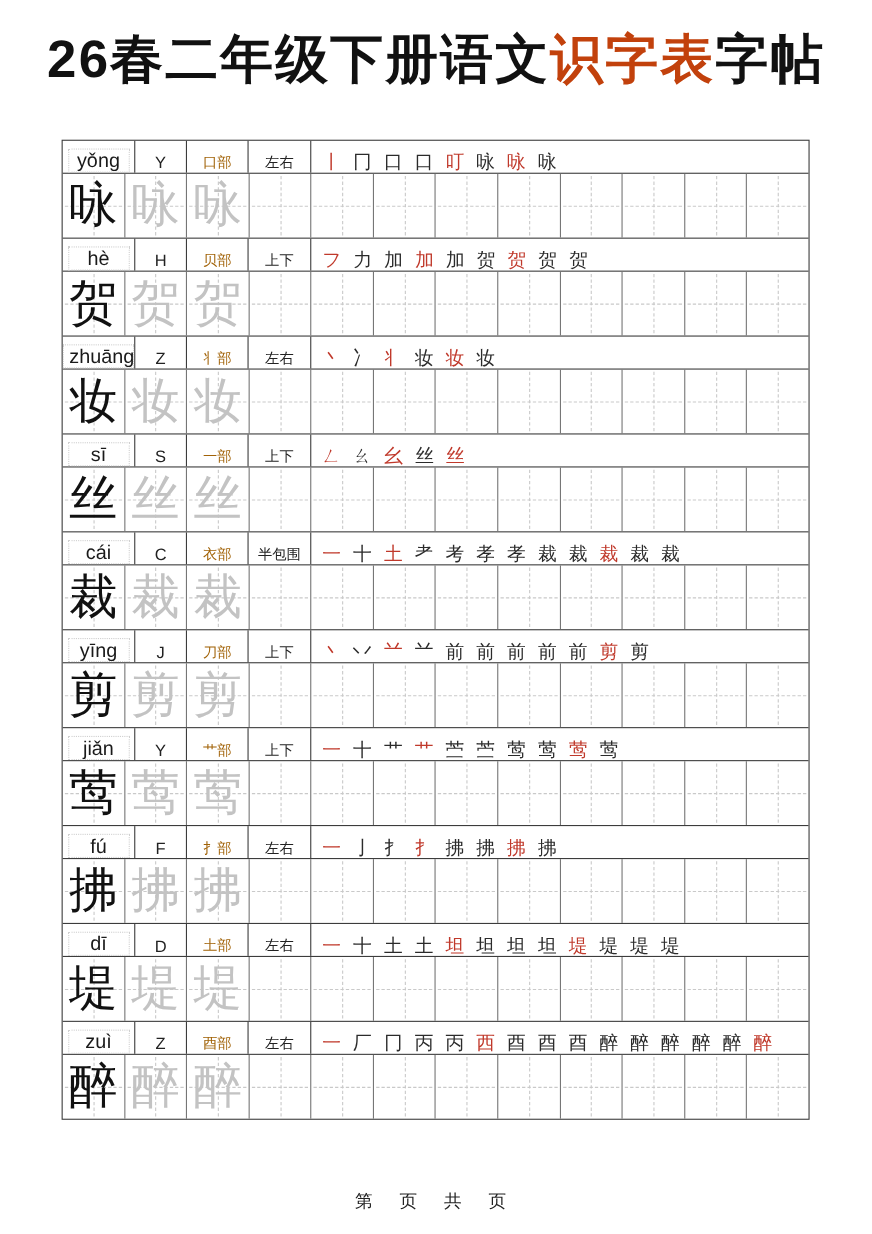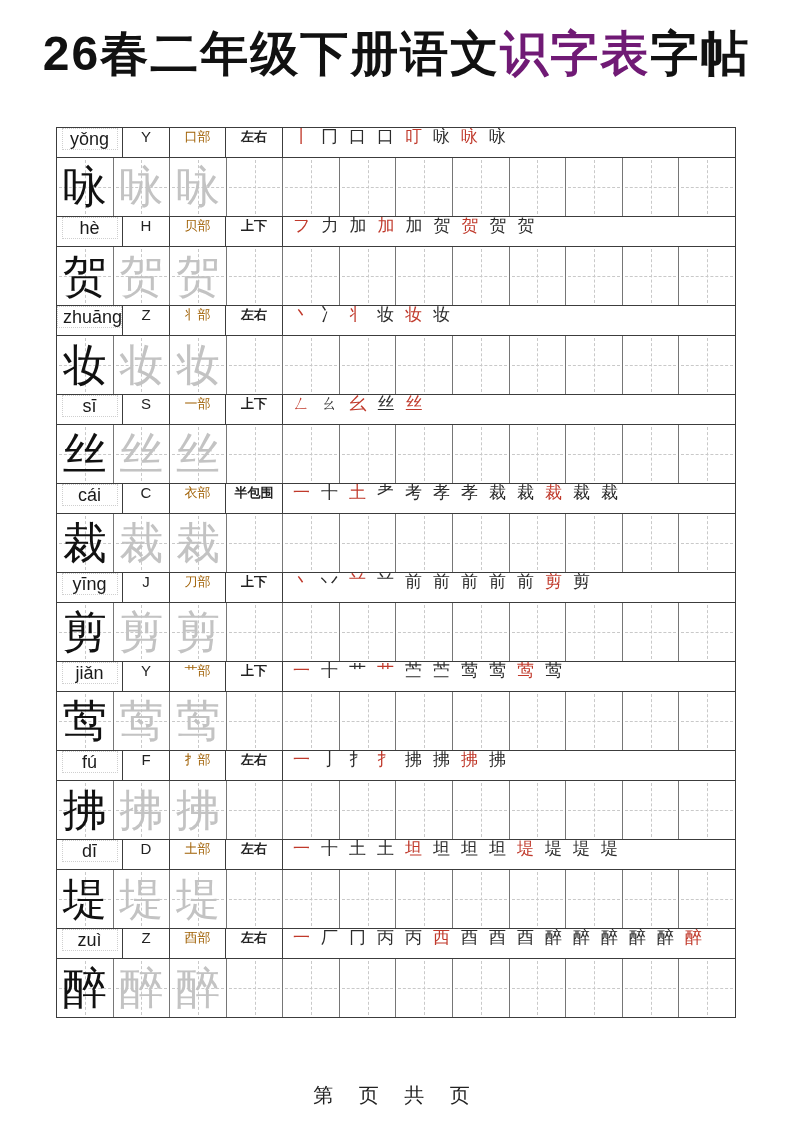--- a/index.html
+++ b/index.html
@@ -6,35 +6,35 @@
   body{
     width:793px;height:1122px;background:#ffffff;position:relative;overflow:hidden;
     font-family:"Liberation Sans",sans-serif;color:#1a1a1a;
   }
   
   .title{
     position:absolute;top:22px;left:0;right:0;text-align:center;
     font-size:48px;font-weight:800;letter-spacing:2px;white-space:nowrap;
     font-family:"Liberation Sans",sans-serif;color:#111;
   }
-  .title .red{color:#701a75;font-family:Liberation Mono, monospace;}
+  .title .red{color:#c2410c;font-family:Liberation Mono, monospace;}
   
   .sheet{
     position:absolute;top:127px;left:56px;width:680px;
     border:1px solid #3c3c3c;box-sizing:border-box;background:#fff;
   }
   .block{border-bottom:1px solid #3c3c3c;}
   .block:last-child{border-bottom:none;}
   
   .hrow{display:flex;height:29px;border-bottom:1px solid #3c3c3c;align-items:stretch;}
-  .hc{display:flex;align-items:flex-start;justify-content:center;border-right:1px solid #3c3c3c;box-sizing:border-box;overflow:hidden;}
+  .hc{display:flex;align-items:flex-end;justify-content:center;border-right:1px solid #3c3c3c;box-sizing:border-box;overflow:hidden;}
   .c-pinyin{width:66px;}
   .c-init{width:47px;font-size:15px;color:#222;}
   .c-rad{width:56px;font-size:13px;color:#a16207;}
-  .c-str{width:57px;font-size:13px;color:#222;font-weight:bold;}
+  .c-str{width:57px;font-size:13px;color:#222;}
   .c-strokes{flex:1;border-right:none;justify-content:flex-start;padding-left:10px;gap:11px;}
   .pybox{
     font-size:18px;color:#1a1a1a;padding:0 5px;line-height:20px;
     border:1px dotted #cfcfcf;min-width:44px;text-align:center;
   }
   .step{
     font-family:"DejaVu Serif",serif;font-size:17px;color:#2b2b2b;line-height:1;
     display:inline-block;
   }
   .step.red{color:#c0392b;}
@@ -50,21 +50,21 @@
   }
   .char{
     position:absolute;inset:0;display:flex;align-items:center;justify-content:center;
     font-family:"DejaVu Serif",serif;font-size:44px;line-height:1;z-index:2;
   }
   .char.black{color:#111;}
   .char.gray{color:#c3c3c3;}
   
   .footer{
     position:absolute;top:1082px;left:0;right:0;text-align:center;
-    font-size:20px;letter-spacing:10px;color:#222;
+    font-size:16px;letter-spacing:10px;color:#222;
   }
 </style>
 </head>
 <body>
 
 <div class="title">
   <span>26春二年级下册语文</span><span class="red">识字表</span><span>字帖</span>
 </div>
 
 <div class="sheet">

